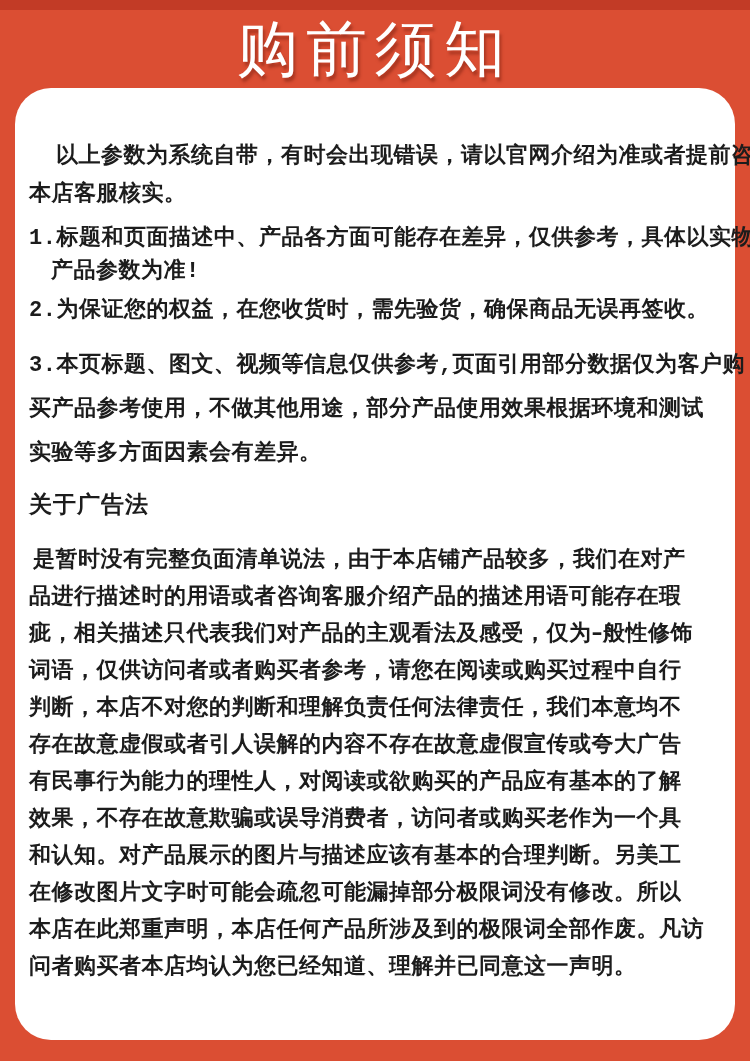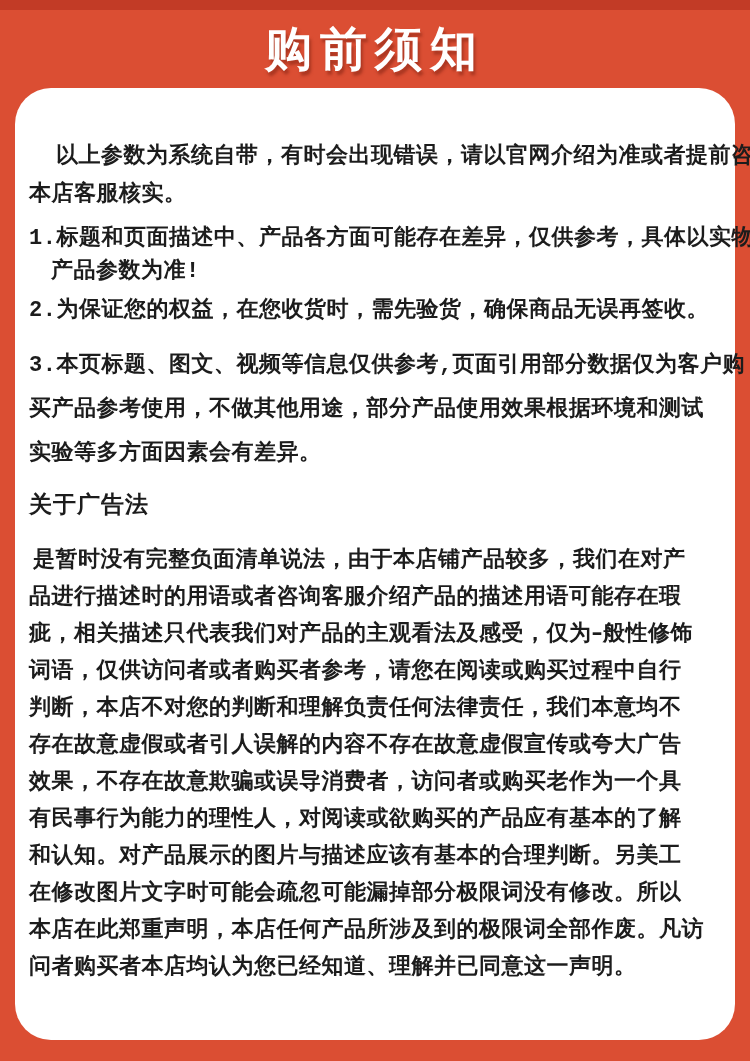--- a/index.html
+++ b/index.html
@@ -21,22 +21,22 @@
   .top-strip {
     height: 10px;
     background: #C23B26;
   }
   .title {
     margin: 0;
     height: 78px;
     line-height: 78px;
     text-align: center;
     color: #FFFFFF;
-    font-size: 47px;
-    font-weight: 700;
+    font-size: 61px;
+    font-weight: 400;
     letter-spacing: 8px;
     text-shadow: 2px 4px 3px rgba(130, 35, 18, 0.55);
   }
   .card {
     box-sizing: border-box;
     margin: 0 15px;
     height: 952px;
     background: #FFFFFF;
     border-radius: 36px;
     padding: 48px 14px 20px 14px;
@@ -110,21 +110,21 @@
         <div class="line">实验等多方面因素会有差异。</div>
       </div>
     <h2 class="adlaw-heading">关于广告法</h2>
     <div class="adlaw-para">
         <div class="line">是暂时没有完整负面清单说法，由于本店铺产品较多，我们在对产</div>
         <div class="line">品进行描述时的用语或者咨询客服介绍产品的描述用语可能存在瑕</div>
         <div class="line">疵，相关描述只代表我们对产品的主观看法及感受，仅为–般性修饰</div>
         <div class="line">词语，仅供访问者或者购买者参考，请您在阅读或购买过程中自行</div>
         <div class="line">判断，本店不对您的判断和理解负责任何法律责任，我们本意均不</div>
         <div class="line">存在故意虚假或者引人误解的内容不存在故意虚假宣传或夸大广告</div>
+        <div class="line">有民事行为能力的理性人，对阅读或欲购买的产品应有基本的了解</div>
         <div class="line">效果，不存在故意欺骗或误导消费者，访问者或购买老作为一个具</div>
-        <div class="line">有民事行为能力的理性人，对阅读或欲购买的产品应有基本的了解</div>
         <div class="line">和认知。对产品展示的图片与描述应该有基本的合理判断。另美工</div>
         <div class="line">在修改图片文字时可能会疏忽可能漏掉部分极限词没有修改。所以</div>
         <div class="line">本店在此郑重声明，本店任何产品所涉及到的极限词全部作废。凡访</div>
         <div class="line">问者购买者本店均认为您已经知道、理解并已同意这一声明。</div>
       </div>
   </div>
 </div>
 
 </body></html>

